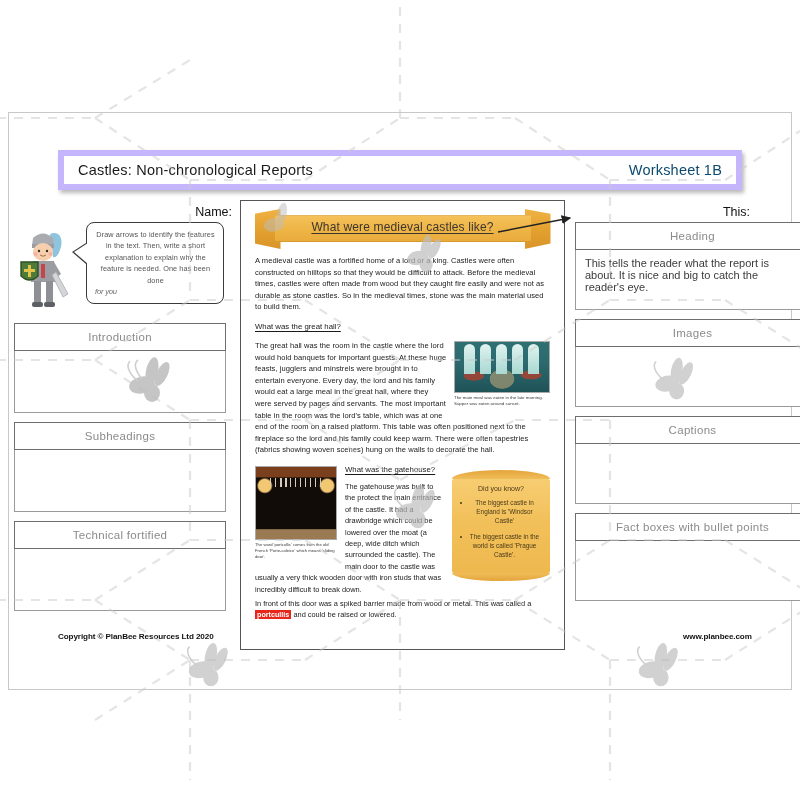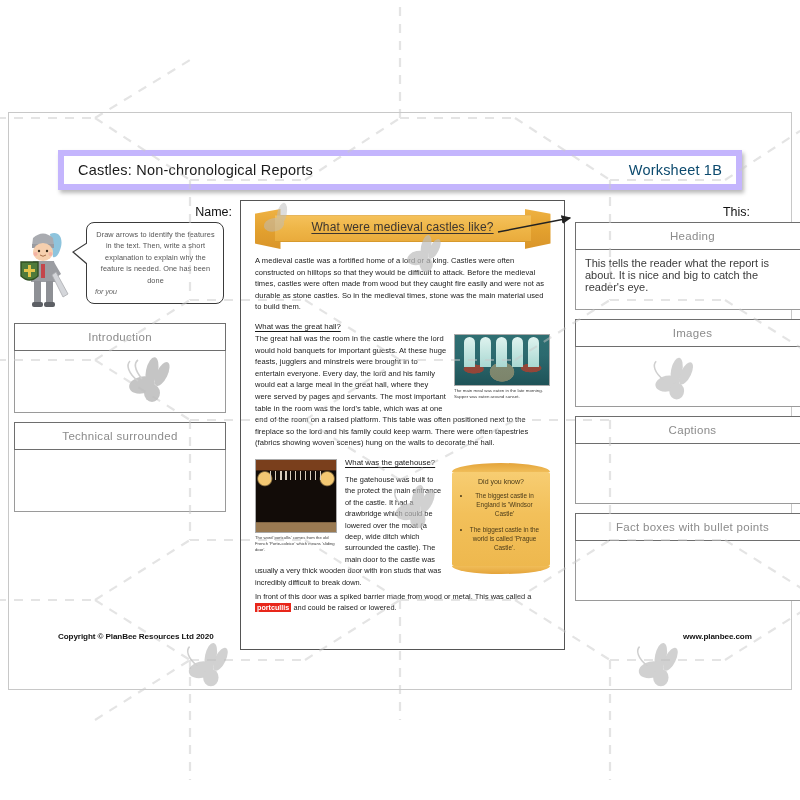--- a/index.html
+++ b/index.html
@@ -164,20 +164,21 @@
 
   .doc-body { padding: 6px 14px 0 14px; }
   .p {
     font-size: 7.55px; line-height: 11.6px;
     color: #1a1a1a; text-align: left; letter-spacing: .05px;
     margin-bottom: 8px;
   }
   .subhead {
     font-size: 7.8px; line-height: 12px; color: #1a1a1a;
     text-decoration: underline; text-underline-offset: 1.5px;
+    margin-bottom: 7px;
   }
 
   .row-wrap { position: relative; }
 
   
   .fig-feast {
     float: right; width: 96px; margin: 1px 0 3px 7px;
   }
   .fig-feast .ph {
     width: 96px; height: 52px; border: 1px solid #aaa;
@@ -332,23 +333,27 @@
         <div class="bubble-txt">Draw arrows to identify the features in the text.  Then, write a short explanation to explain why the feature is needed.  One has been done</div>
         <span class="bubble-script">for you</span>
       </div>
     </div>
 
     <div class="fbox">
       <div class="fbox-head">Introduction</div>
       <div class="fbox-body answer tall"></div>
     </div>
 
-
     <div class="fbox">
-      <div class="fbox-head">Technical surrounded</div>
+      <div class="fbox-head">Subheadings</div>
+      <div class="fbox-body answer tall"></div>
+    </div>
+
+    <div class="fbox">
+      <div class="fbox-head">Technical fortified</div>
       <div class="fbox-body answer tall"></div>
     </div>
   </div>
 
   <div class="col-right">
 
     <div class="fbox" style="margin-top:0">
       <div class="fbox-head">Heading</div>
       <div class="fbox-body answer short">This tells the reader what the report is about. It is nice and big to catch the reader's eye.</div>
     </div>

